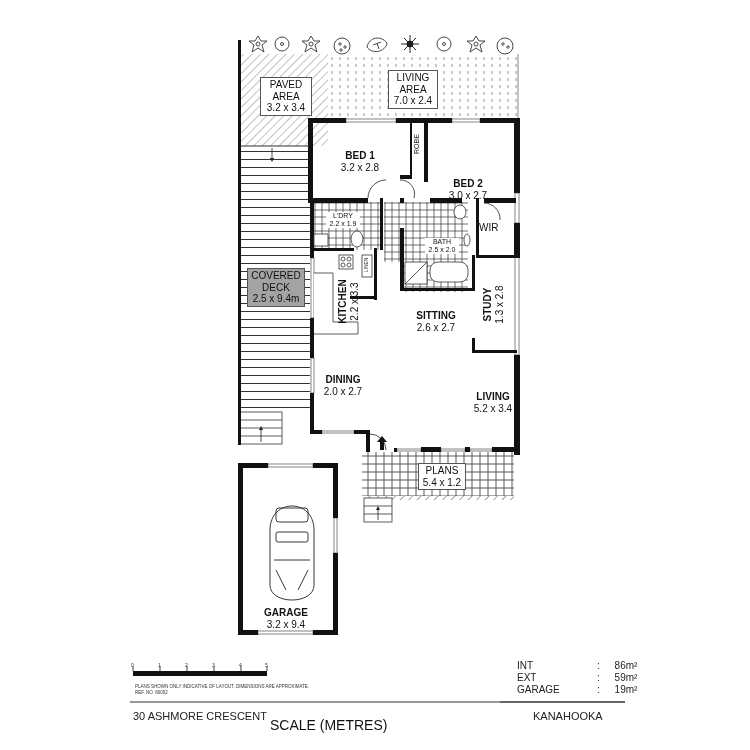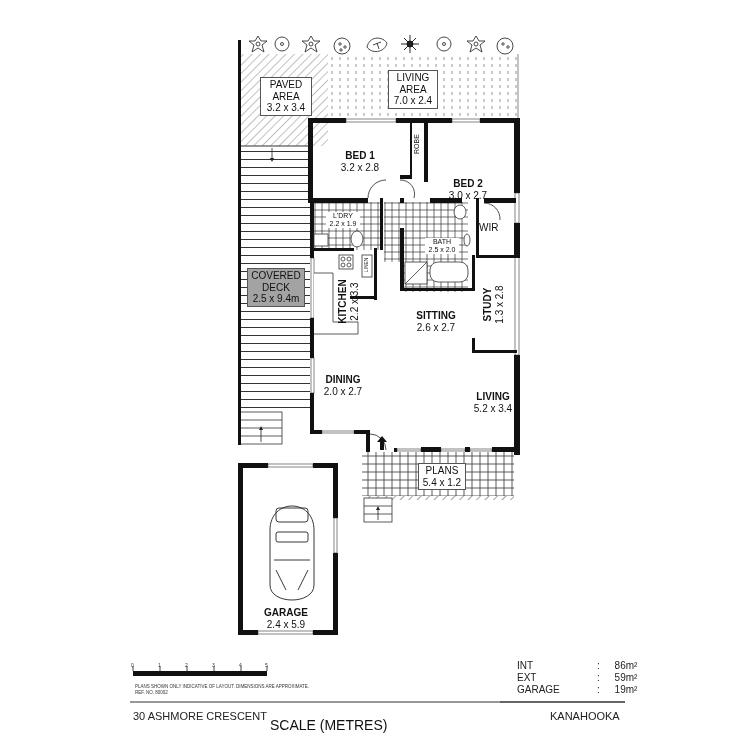--- a/index.html
+++ b/index.html
@@ -304,21 +304,21 @@
 <div class="lbl" style="left:427px;top:391px;width:52px;margin-left:40px;">
   <span class="t">LIVING</span>
   <span class="d">5.2 x 3.4</span>
 </div>
 <div class="lbl boxed" style="left:418px;top:463px;width:40px;">
   <span class="d">PLANS</span>
   <span class="d">5.4 x 1.2</span>
 </div>
 <div class="lbl" style="left:260px;top:607px;width:52px;">
   <span class="t">GARAGE</span>
-  <span class="d">2.4 x 5.9</span>
+  <span class="d">3.2 x 9.4</span>
 </div>
 
 <span class="tick" style="left:131px;">0</span>
 <span class="tick" style="left:158px;">1</span>
 <span class="tick" style="left:185px;">2</span>
 <span class="tick" style="left:212px;">3</span>
 <span class="tick" style="left:239px;">4</span>
 <span class="tick" style="left:265px;">5</span>
 <div class="scale-label">SCALE (METRES)</div>
 
@@ -339,13 +339,13 @@
       <span class="v">59m²</span>
   </div>
   <div class="row">
     <span class="k">GARAGE</span>
       <span class="c">:</span>
       <span class="v">19m²</span>
   </div>
 </div>
 
 <div class="footer-title" style="left:133px;top:710px;">30 ASHMORE CRESCENT</div>
-<div class="footer-title" style="left:533px;top:710px;margin-left:17px;">KANAHOOKA</div>
+<div class="footer-title" style="left:533px;top:710px;">KANAHOOKA</div>
 
 </body></html>

